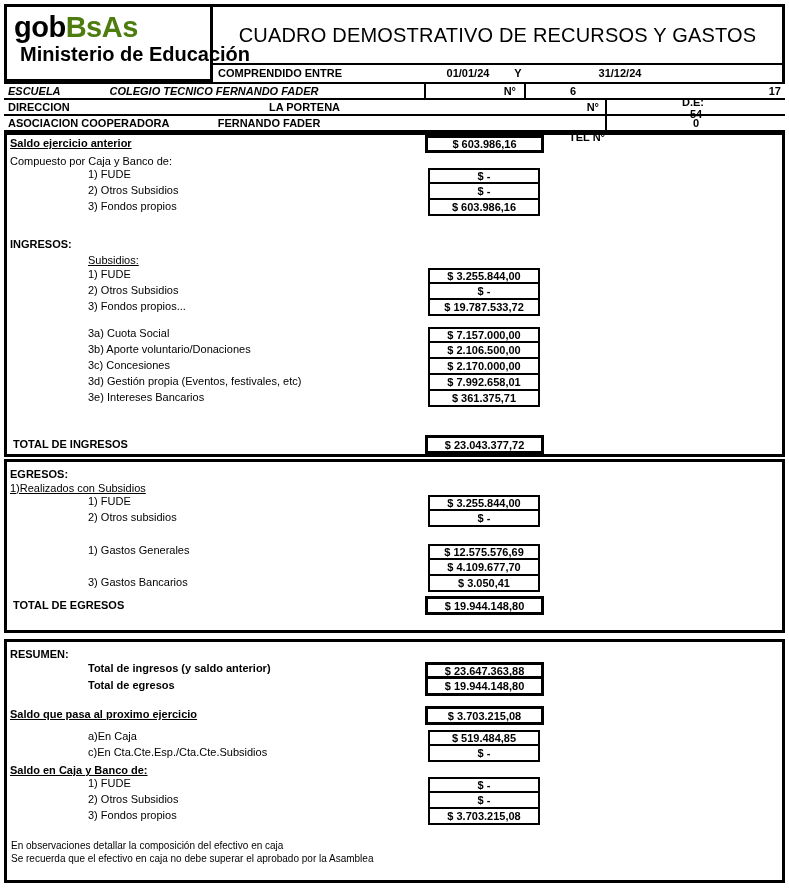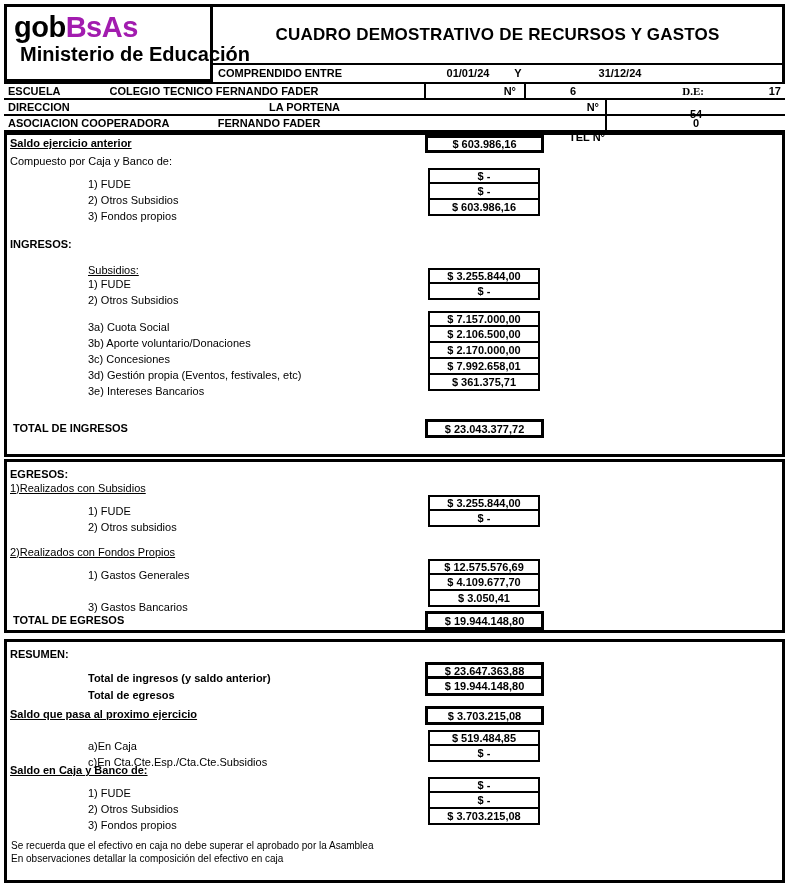--- a/index.html
+++ b/index.html
@@ -2,53 +2,53 @@
 <html><head>
 <meta charset="utf-8">
 <style>
   html,body{margin:0;padding:0;background:#fff;}
   body{width:789px;height:891px;overflow:hidden;font-family:"Liberation Sans",sans-serif;color:#000;}
   .page{position:relative;width:789px;height:891px;background:#fff;padding:4px 4px 0 4px;box-sizing:border-box;}
   
   .header{display:flex;height:78px;}
   .logo-box{width:209px;box-sizing:border-box;border:3px solid #000;padding:5px 2px 0 7px;}
   .logo-text{font-size:29px;font-weight:bold;line-height:31px;letter-spacing:-0.5px;}
-  .logo-red{color:#a21caf;}
+  .logo-red{color:#4d7c0f;}
   .ministry{font-size:20px;font-weight:bold;margin-top:0;padding-left:6px;white-space:nowrap;}
   .header-right{flex:1;display:flex;flex-direction:column;border-top:3px solid #000;border-right:3px solid #000;box-sizing:border-box;}
-  .title-box{flex:1;display:flex;align-items:center;justify-content:center;font-size:17px;font-weight:bold;letter-spacing:0.2px;border-radius:11px;}
+  .title-box{flex:1;display:flex;align-items:center;justify-content:center;font-size:20px;font-weight:normal;letter-spacing:0.2px;border-radius:11px;}
   .period-row{height:19px;position:relative;font-size:11px;font-weight:bold;border-top:2px solid #000;box-sizing:border-box;}
   .p-label{position:absolute;left:5px;top:2px;}
   .p-from{position:absolute;left:205px;width:100px;text-align:center;top:2px;}
   .p-y{position:absolute;left:296px;width:18px;text-align:center;top:2px;}
   .p-to{position:absolute;left:353px;width:108px;text-align:center;top:2px;}
   
   .info-rows{border-top:2px solid #000;font-size:11px;font-weight:bold;}
   .irow{display:flex;height:14px;border-bottom:2px solid #000;position:relative;}
   .ilabel{position:absolute;left:4px;top:1px;white-space:nowrap;}
   .iname{position:absolute;left:0;right:0;text-align:center;top:1px;}
-  .r1c1{width:420px;position:relative;height:100%;}
+  .r1c1{width:420px;position:relative;height:100%;font-style:italic;}
   .r1c2{width:100px;border-left:2px solid #000;text-align:right;padding:1px 8px 0 0;box-sizing:border-box;height:100%;}
   .r1c3{width:96px;border-left:2px solid #000;text-align:center;padding-top:1px;box-sizing:border-box;height:100%;}
-  .r1c4{width:84px;text-align:right;padding-top:1px;box-sizing:border-box;height:100%;font-family:Liberation Serif, serif;}
+  .r1c4{width:84px;text-align:right;padding-top:12px;box-sizing:border-box;height:100%;}
   .r1c5{flex:1;text-align:right;padding:1px 4px 0 0;box-sizing:border-box;height:100%;}
   .r2c1{width:601px;position:relative;height:100%;}
   .r2nl{position:absolute;right:6px;top:1px;}
   .r2c2{flex:1;border-left:2px solid #000;text-align:center;padding-top:8px;box-sizing:border-box;height:100%;}
   .r3c1{width:530px;position:relative;height:100%;}
   .r3c2{width:71px;text-align:right;padding-top:15px;box-sizing:border-box;height:100%;}
   .r3c3{flex:1;border-left:2px solid #000;text-align:center;padding-top:1px;box-sizing:border-box;height:100%;}
   
   .sbox{border:3px solid #000;box-sizing:border-box;width:781px;position:relative;}
   .box1{height:325px;}
   .box2{height:174px;margin-top:2px;}
   .box3{height:244px;margin-top:6px;}
   .frow{position:relative;font-size:11px;}.h14{height:14px}.h15{height:15px}.h16{height:16px}.h17{height:17px}.h18{height:18px}.h19{height:19px}
   .lab0{position:absolute;left:3px;top:2px;white-space:nowrap;}
-  .lab1{position:absolute;left:81px;top:10px;white-space:nowrap;}
+  .lab1{position:absolute;left:81px;top:0;white-space:nowrap;}
   .labT{position:absolute;left:6px;top:3px;font-weight:bold;white-space:nowrap;}
   .b{font-weight:bold;}
   .ul{text-decoration:underline;text-align:right;}
   .vbox{position:absolute;left:421px;top:0;width:112px;height:100%;border:2px solid #000;box-sizing:border-box;display:flex;align-items:center;justify-content:center;font-weight:bold;font-size:11px;}
   .vbox.nt{border-top:none;}
   .vboxS{position:absolute;left:418px;top:0;width:119px;height:100%;border:3px solid #000;box-sizing:border-box;display:flex;align-items:center;justify-content:center;font-weight:bold;font-size:11px;}
   .vboxS.nt{border-top:none;}
   .note{font-size:10px;padding-left:4px;height:13px;box-sizing:border-box;padding-top:1px;}
   .spacer{width:100%;}
 </style>
@@ -131,20 +131,24 @@
       <span class="lab1 ul">Subsidios:</span>
     </div>
     <div class="frow h16">
       <span class="lab1">1) FUDE</span>
       <span class="vbox">$ 3.255.844,00</span>
     </div>
     <div class="frow h16">
       <span class="lab1">2) Otros Subsidios</span>
       <span class="vbox nt">$ -</span>
     </div>
+    <div class="frow h16">
+      <span class="lab1">3) Fondos propios...</span>
+      <span class="vbox nt">$ 19.787.533,72</span>
+    </div>
     <div class="spacer" style="height:11px"></div>
     <div class="frow h16">
       <span class="lab1">3a) Cuota Social</span>
       <span class="vbox">$ 7.157.000,00</span>
     </div>
     <div class="frow h16">
       <span class="lab1">3b) Aporte voluntario/Donaciones</span>
       <span class="vbox nt">$ 2.106.500,00</span>
     </div>
     <div class="frow h16">
@@ -176,23 +180,20 @@
     </div>
     <div class="frow h16">
       <span class="lab1">1) FUDE</span>
       <span class="vbox">$ 3.255.844,00</span>
     </div>
     <div class="frow h16">
       <span class="lab1">2) Otros subsidios</span>
       <span class="vbox nt">$ -</span>
     </div>
     <div class="spacer" style="height:17px"></div>
-    <div class="frow h15">
-      <span class="lab0 ul">2)Realizados con Fondos Propios</span>
-    </div>
     <div class="frow h16">
       <span class="lab1">1) Gastos Generales</span>
       <span class="vbox">$ 12.575.576,69</span>
     </div>
     <div class="frow h16">
       <span class="vbox nt">$ 4.109.677,70</span>
     </div>
     <div class="frow h16">
       <span class="lab1">3) Gastos Bancarios</span>
       <span class="vbox nt">$ 3.050,41</span>
@@ -241,17 +242,17 @@
     </div>
     <div class="frow h16">
       <span class="lab1">2) Otros Subsidios</span>
       <span class="vbox nt">$ -</span>
     </div>
     <div class="frow h16">
       <span class="lab1">3) Fondos propios</span>
       <span class="vbox nt">$ 3.703.215,08</span>
     </div>
     <div class="spacer" style="height:14px"></div>
+    <div class="note">En observaciones detallar la composición del efectivo en caja</div>
     <div class="note">Se recuerda que el efectivo en caja no debe superar el aprobado por la Asamblea</div>
-    <div class="note">En observaciones detallar la composición del efectivo en caja</div>
   </div>
 
 </div>
 
 </body></html>

